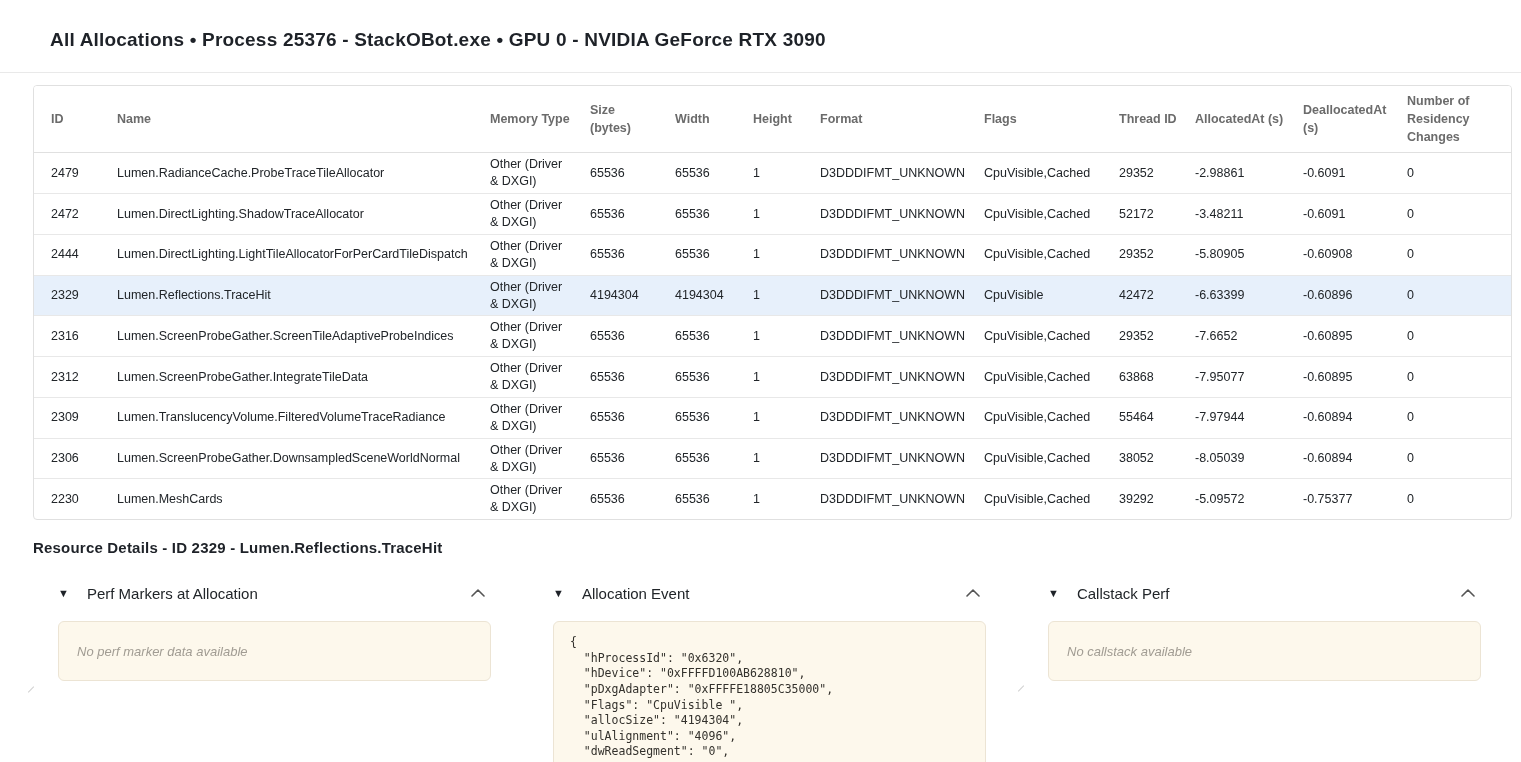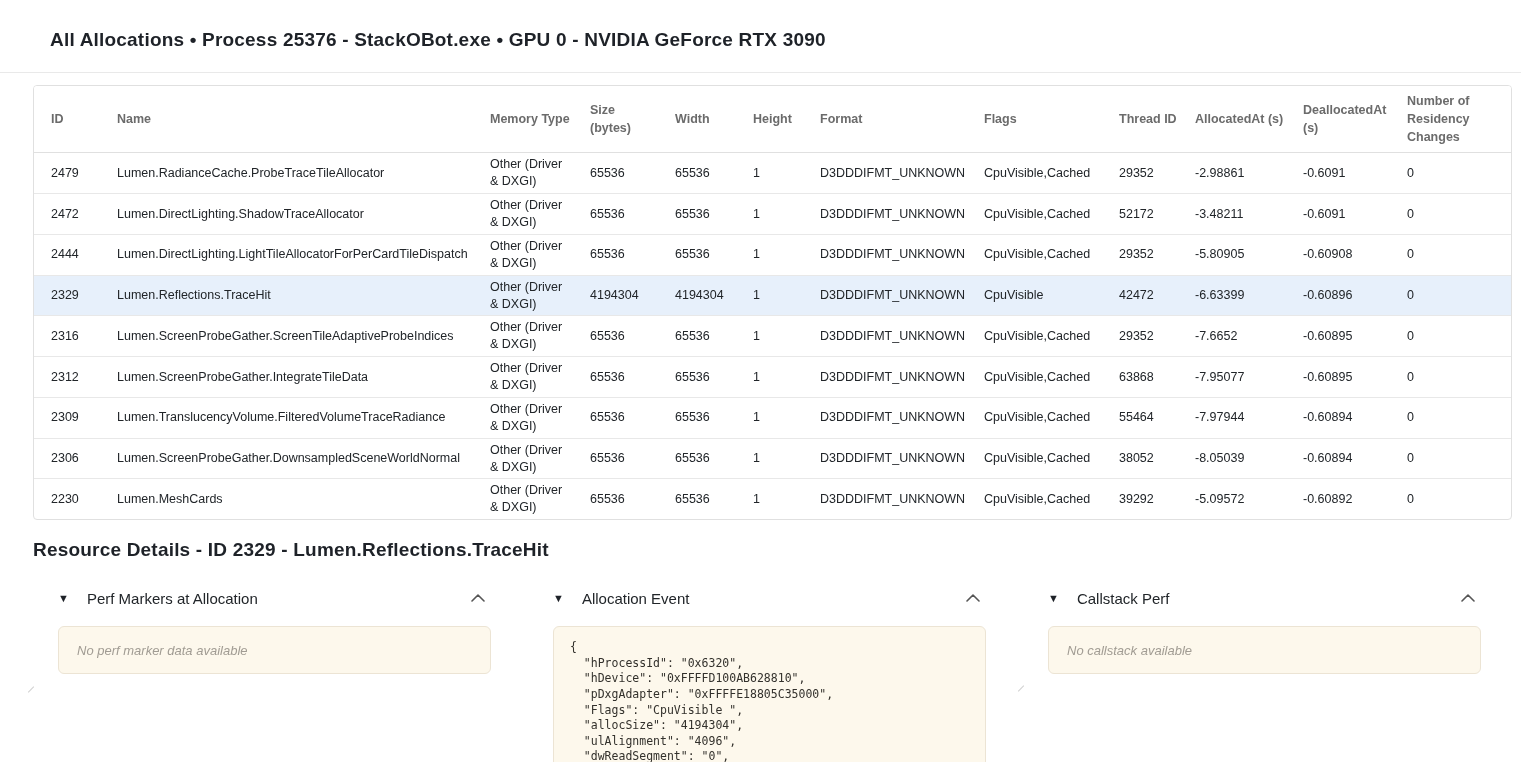--- a/index.html
+++ b/index.html
@@ -29,36 +29,36 @@
   .alloc-table th:first-child, .alloc-table td:first-child { padding-left:17px; }
   .alloc-table tbody td {
     height:37px; padding:3px 10px 3px 8px; vertical-align:middle;
     color:#212529; line-height:1.35;
     border-bottom:1px solid #e8e8e8; background:transparent;
   }
   .alloc-table tbody tr:last-child td { border-bottom:none; }
   .alloc-table tbody tr.row-selected td { background:#e7f0fb; }
   
   .details-title {
-    margin:19px 0 0 33px; font-size:19px; font-weight:bold; color:#1e2228; letter-spacing:.2px;
+    margin:19px 0 0 33px; font-size:15px; font-weight:bold; color:#1e2228; letter-spacing:.2px;
   }
   .panels { position:relative; height:200px; margin-top:26px; }
   .panel { position:absolute; top:0; width:433px; }
   .panel-1 { left:58px; }
   .panel-2 { left:553px; }
   .panel-3 { left:1048px; }
   .panel-header { display:flex; align-items:center; height:22px; cursor:pointer; }
   .tri-icon { font-size:11px; color:#1e2228; line-height:1; }
   .panel-label { margin-left:18px; font-size:15px; color:#212529; }
   .chevron { margin-left:auto; margin-right:6px; display:flex; align-items:center; }
   .panel-body {
     margin-top:17px; background:#fdf8ec; border:1px solid #ece4d4; border-radius:6px;
   }
   .empty-box {
-    height:48px; display:flex; align-items:center; padding-left:18px;
+    height:60px; display:flex; align-items:center; padding-left:18px;
     font-style:italic; font-size:13px; color:#a19c93;
   }
   .code-box {
     height:230px; padding:13px 16px; overflow:hidden;
     font-family:"DejaVu Sans Mono", monospace; font-size:11.5px; line-height:15.6px;
     color:#33312c; white-space:pre;
   }
   
   .grip {
     position:absolute; width:8px; height:1px; background:#c4c4c4;
@@ -222,21 +222,21 @@
           <td>2230</td>
           <td>Lumen.MeshCards</td>
           <td>Other (Driver &amp; DXGI)</td>
           <td>65536</td>
           <td>65536</td>
           <td>1</td>
           <td>D3DDDIFMT_UNKNOWN</td>
           <td>CpuVisible,Cached</td>
           <td>39292</td>
           <td>-5.09572</td>
-          <td>-0.60892</td>
+          <td>-0.75377</td>
           <td>0</td>
         </tr>
       </tbody>
   </table>
 </div>
 
 <h2 class="details-title">Resource Details - ID 2329 - Lumen.Reflections.TraceHit</h2>
 
 <div class="panels">
 

